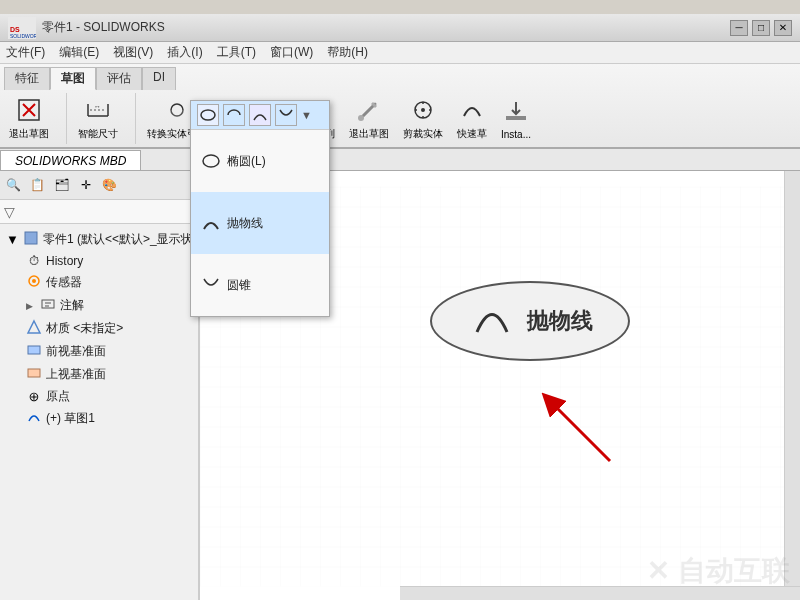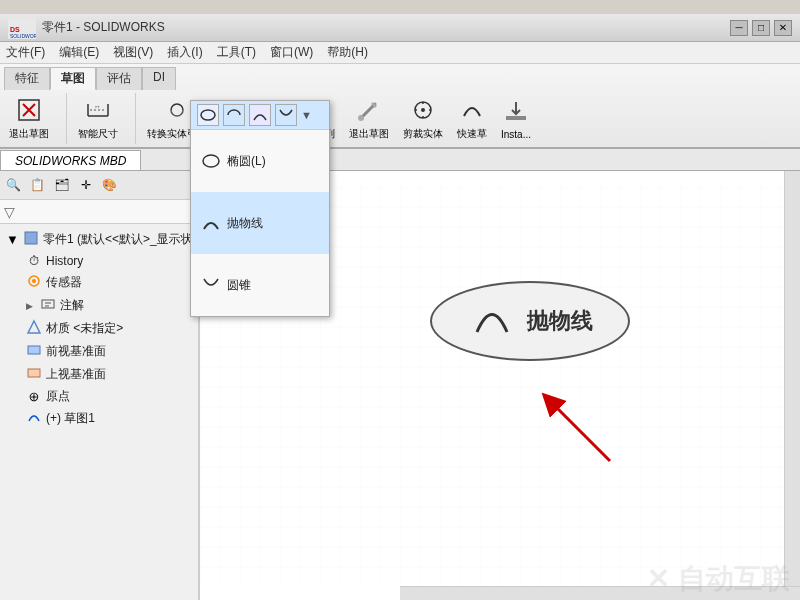--- a/index.html
+++ b/index.html
@@ -300,21 +300,21 @@
     #red-arrow {
       position: absolute;
       top: 220px;
       left: 340px;
       z-index: 51;
     }
 
     
     #watermark {
       position: absolute;
-      bottom: 4px;
+      bottom: 12px;
       right: 10px;
       opacity: 0.15;
       font-size: 28px;
       font-weight: bold;
       color: #888;
       z-index: 1;
       display: flex;
       align-items: flex-start;
       gap: 6px;
       margin-top: 44px;

